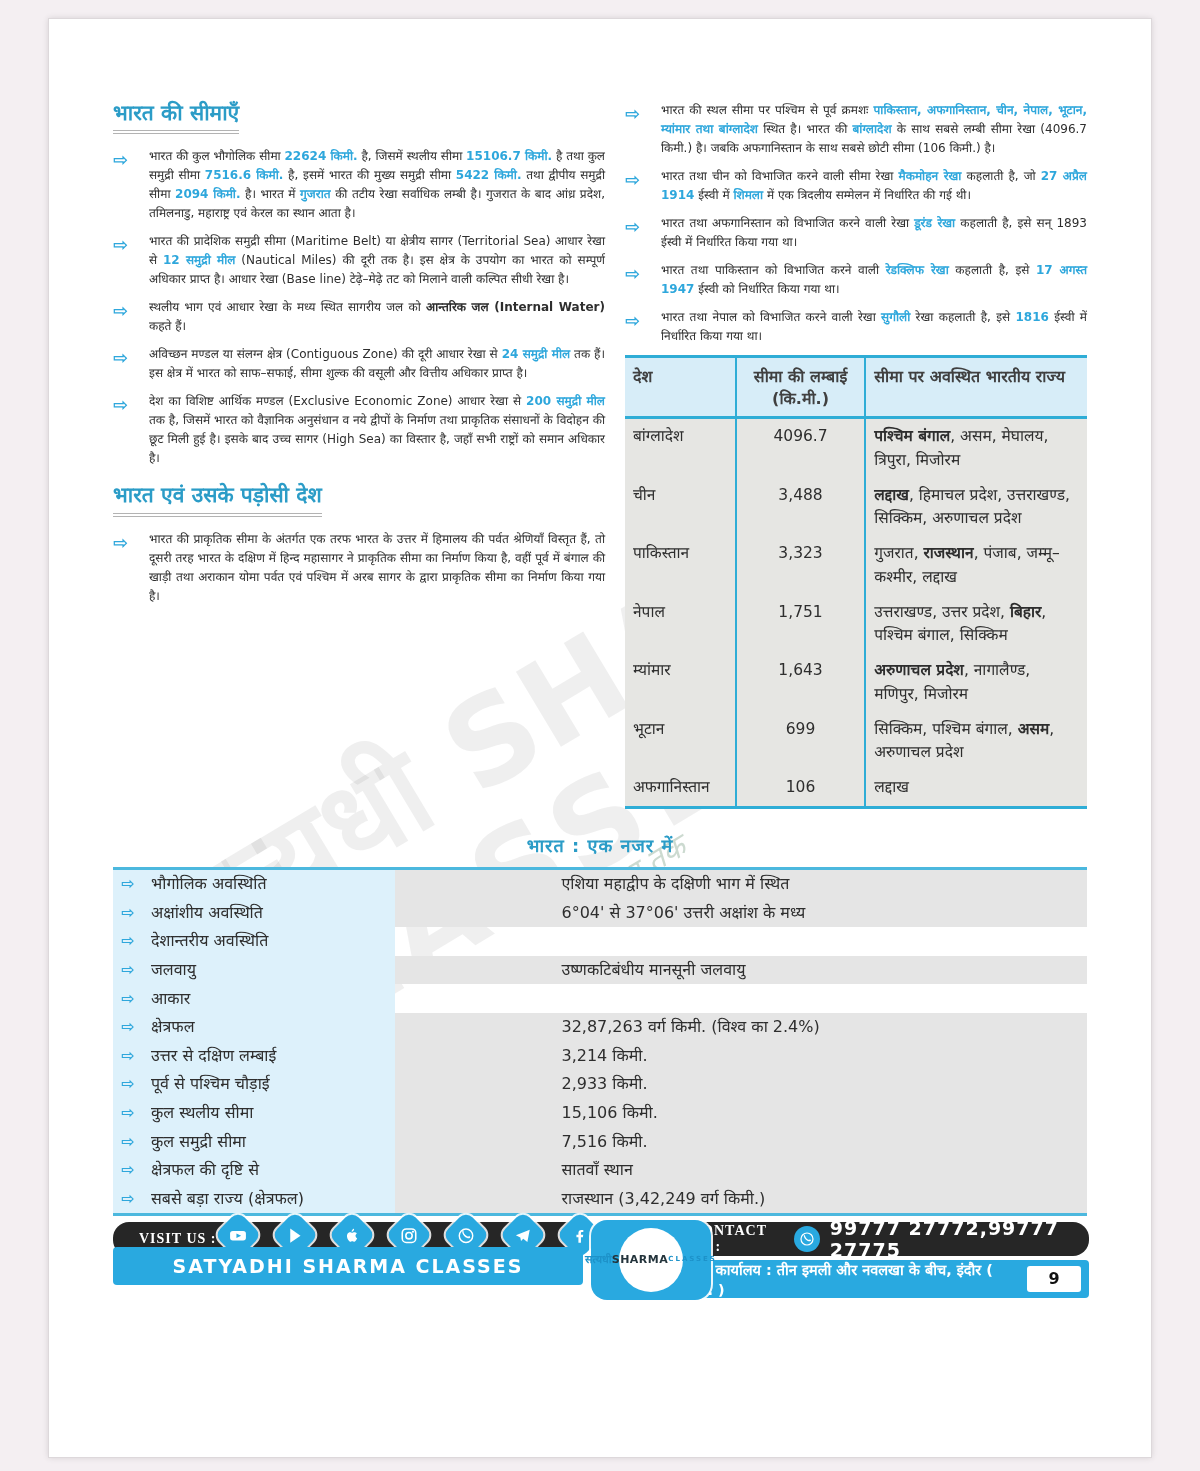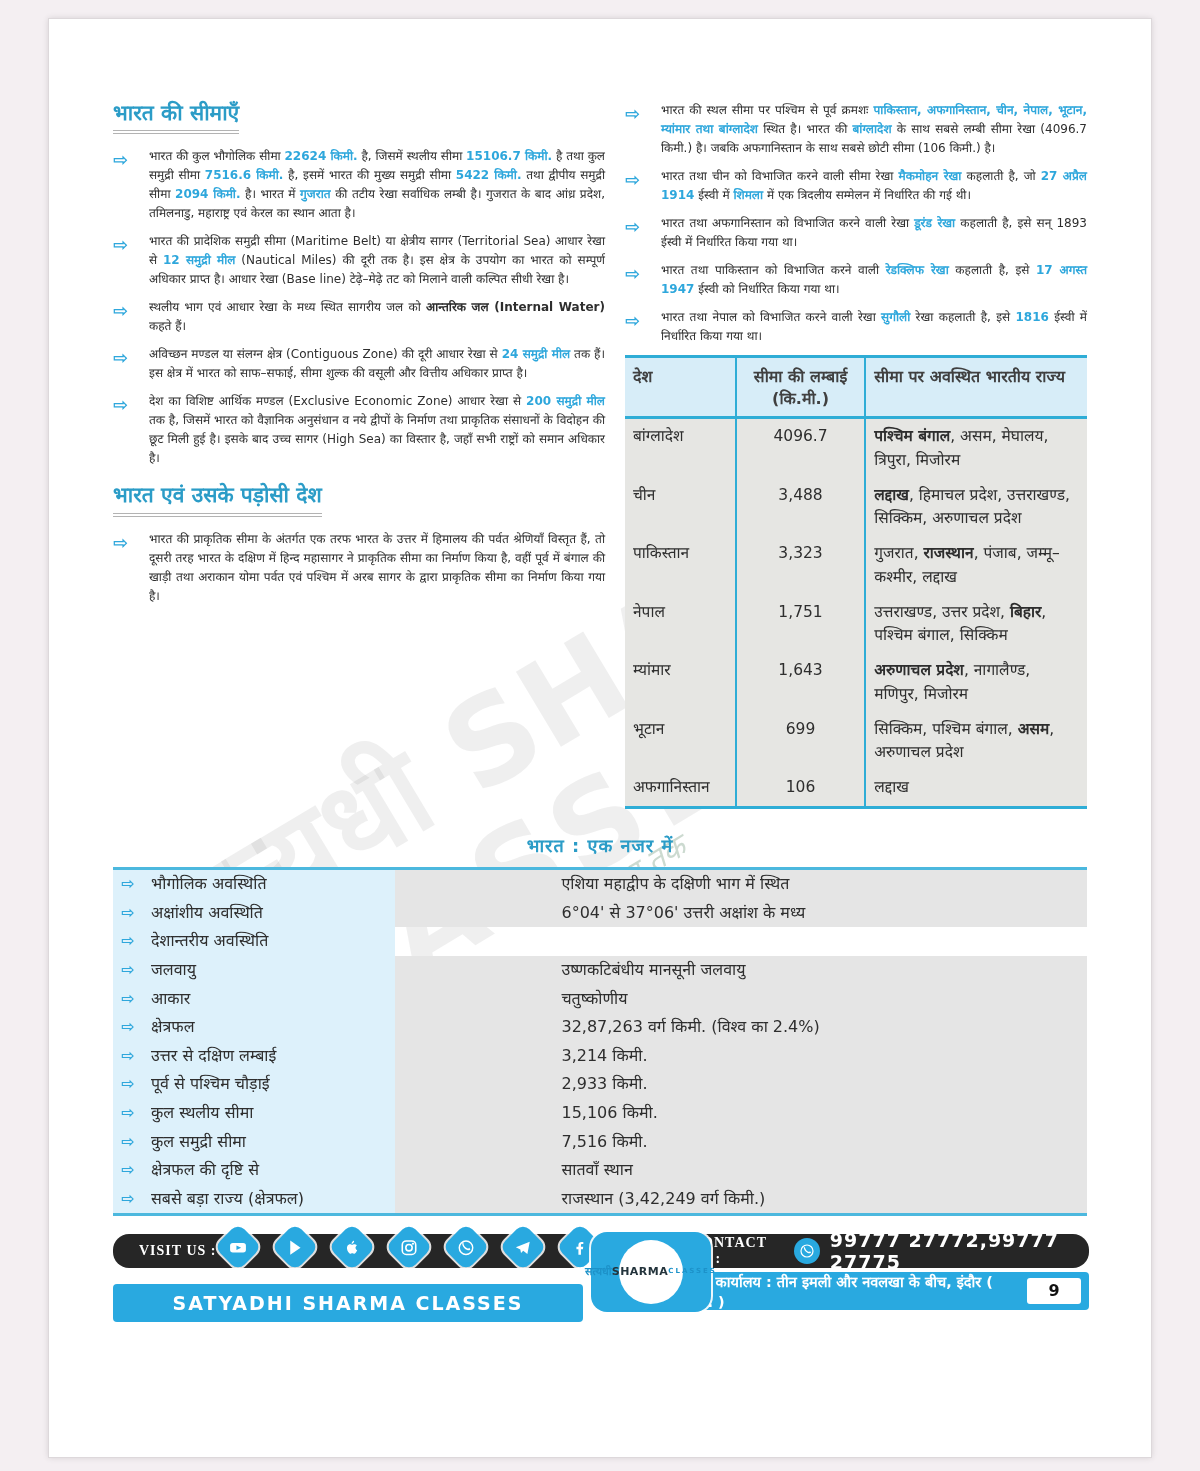--- a/index.html
+++ b/index.html
@@ -59,34 +59,34 @@
     text-align:center;color:#2b9cc7;font-weight:700;font-size:18px;
     margin:24px 0 10px 0;letter-spacing:1px;
   }
   .glance{border-top:3px solid #4cb8de;border-bottom:3px solid #4cb8de;}
   .grow{display:flex;}
   .gl{flex:0 0 29%;background:#ddf1fb;display:flex;align-items:flex-start;padding:1.5px 0;}
   .gl .arw{flex:0 0 30px;margin-left:8px;font-size:16px;line-height:1.6;}
   .gl .lab{font-size:16px;line-height:1.6;}
   .gr{flex:1;background:#e5e5e5;padding:1.5px 0 1.5px 166px;font-size:16px;line-height:1.6;}
   
-  .footer{position:relative;height:86px;margin-top:16px;text-decoration:underline;}
+  .footer{position:relative;height:86px;margin-top:4px;text-decoration:underline;}
   .bar{position:absolute;box-sizing:border-box;}
   .darkbar{background:#262626;height:34px;border-radius:16px 8px 8px 16px;color:#fff;}
   .visitbar{left:0;top:2px;width:470px;display:flex;align-items:center;padding-left:26px;}
   .visitlab,.contactlab{font-family:"Liberation Serif","DejaVu Serif",serif;font-weight:700;font-size:14px;letter-spacing:1px;color:#fff;}
   .icons{position:absolute;left:108px;top:-4px;display:flex;gap:23px;}
   .dia{
     width:34px;height:34px;background:#29a9e0;border-radius:9px;
     transform:rotate(45deg);display:flex;align-items:center;justify-content:center;
     box-shadow:0 0 0 2px rgba(255,255,255,.85);
   }
   .dia svg{transform:rotate(-45deg);width:19px;height:19px;display:block;}
   .bluebar{background:#29a9e0;color:#fff;height:38px;border-radius:4px;}
-  .brandbar{left:0;top:52px;width:470px;display:flex;align-items:center;justify-content:center;
+  .brandbar{left:0;top:27px;width:470px;display:flex;align-items:center;justify-content:center;
     font-weight:700;font-size:19px;letter-spacing:2px;}
   .contactbar{left:560px;top:2px;width:416px;border-radius:8px 16px 16px 8px;display:flex;align-items:center;padding-left:18px;gap:10px;}
   .wa-circle{width:26px;height:26px;border-radius:50%;background:#29a9e0;display:flex;align-items:center;justify-content:center;flex:0 0 26px;}
   .wa-circle svg{width:16px;height:16px;}
   .phones{font-weight:700;font-size:19px;letter-spacing:1px;}
   .officebar{left:560px;top:40px;width:416px;display:flex;align-items:center;padding:0 8px 0 12px;font-size:14.5px;font-weight:700;justify-content:space-between;border-radius:4px;}
   .pagebox{background:#fff;color:#111;font-weight:700;font-size:16px;width:54px;height:26px;border-radius:3px;
     display:flex;align-items:center;justify-content:center;flex:0 0 54px;margin-left:8px;}
   .logo{
     position:absolute;left:478px;top:0;width:120px;height:80px;background:#29a9e0;border-radius:16px;
@@ -254,21 +254,20 @@
             <span class="arw">⇨</span>
             <span class="lab">जलवायु</span>
           </div>
           <div class="gr">उष्णकटिबंधीय मानसूनी जलवायु</div>
         </div>
         <div class="grow">
           <div class="gl">
             <span class="arw">⇨</span>
             <span class="lab">आकार</span>
           </div>
-          <div class="gr">चतुष्कोणीय</div>
         </div>
         <div class="grow">
           <div class="gl">
             <span class="arw">⇨</span>
             <span class="lab">क्षेत्रफल</span>
           </div>
           <div class="gr">32,87,263 वर्ग किमी. (विश्व का 2.4%)</div>
         </div>
         <div class="grow">
           <div class="gl">

